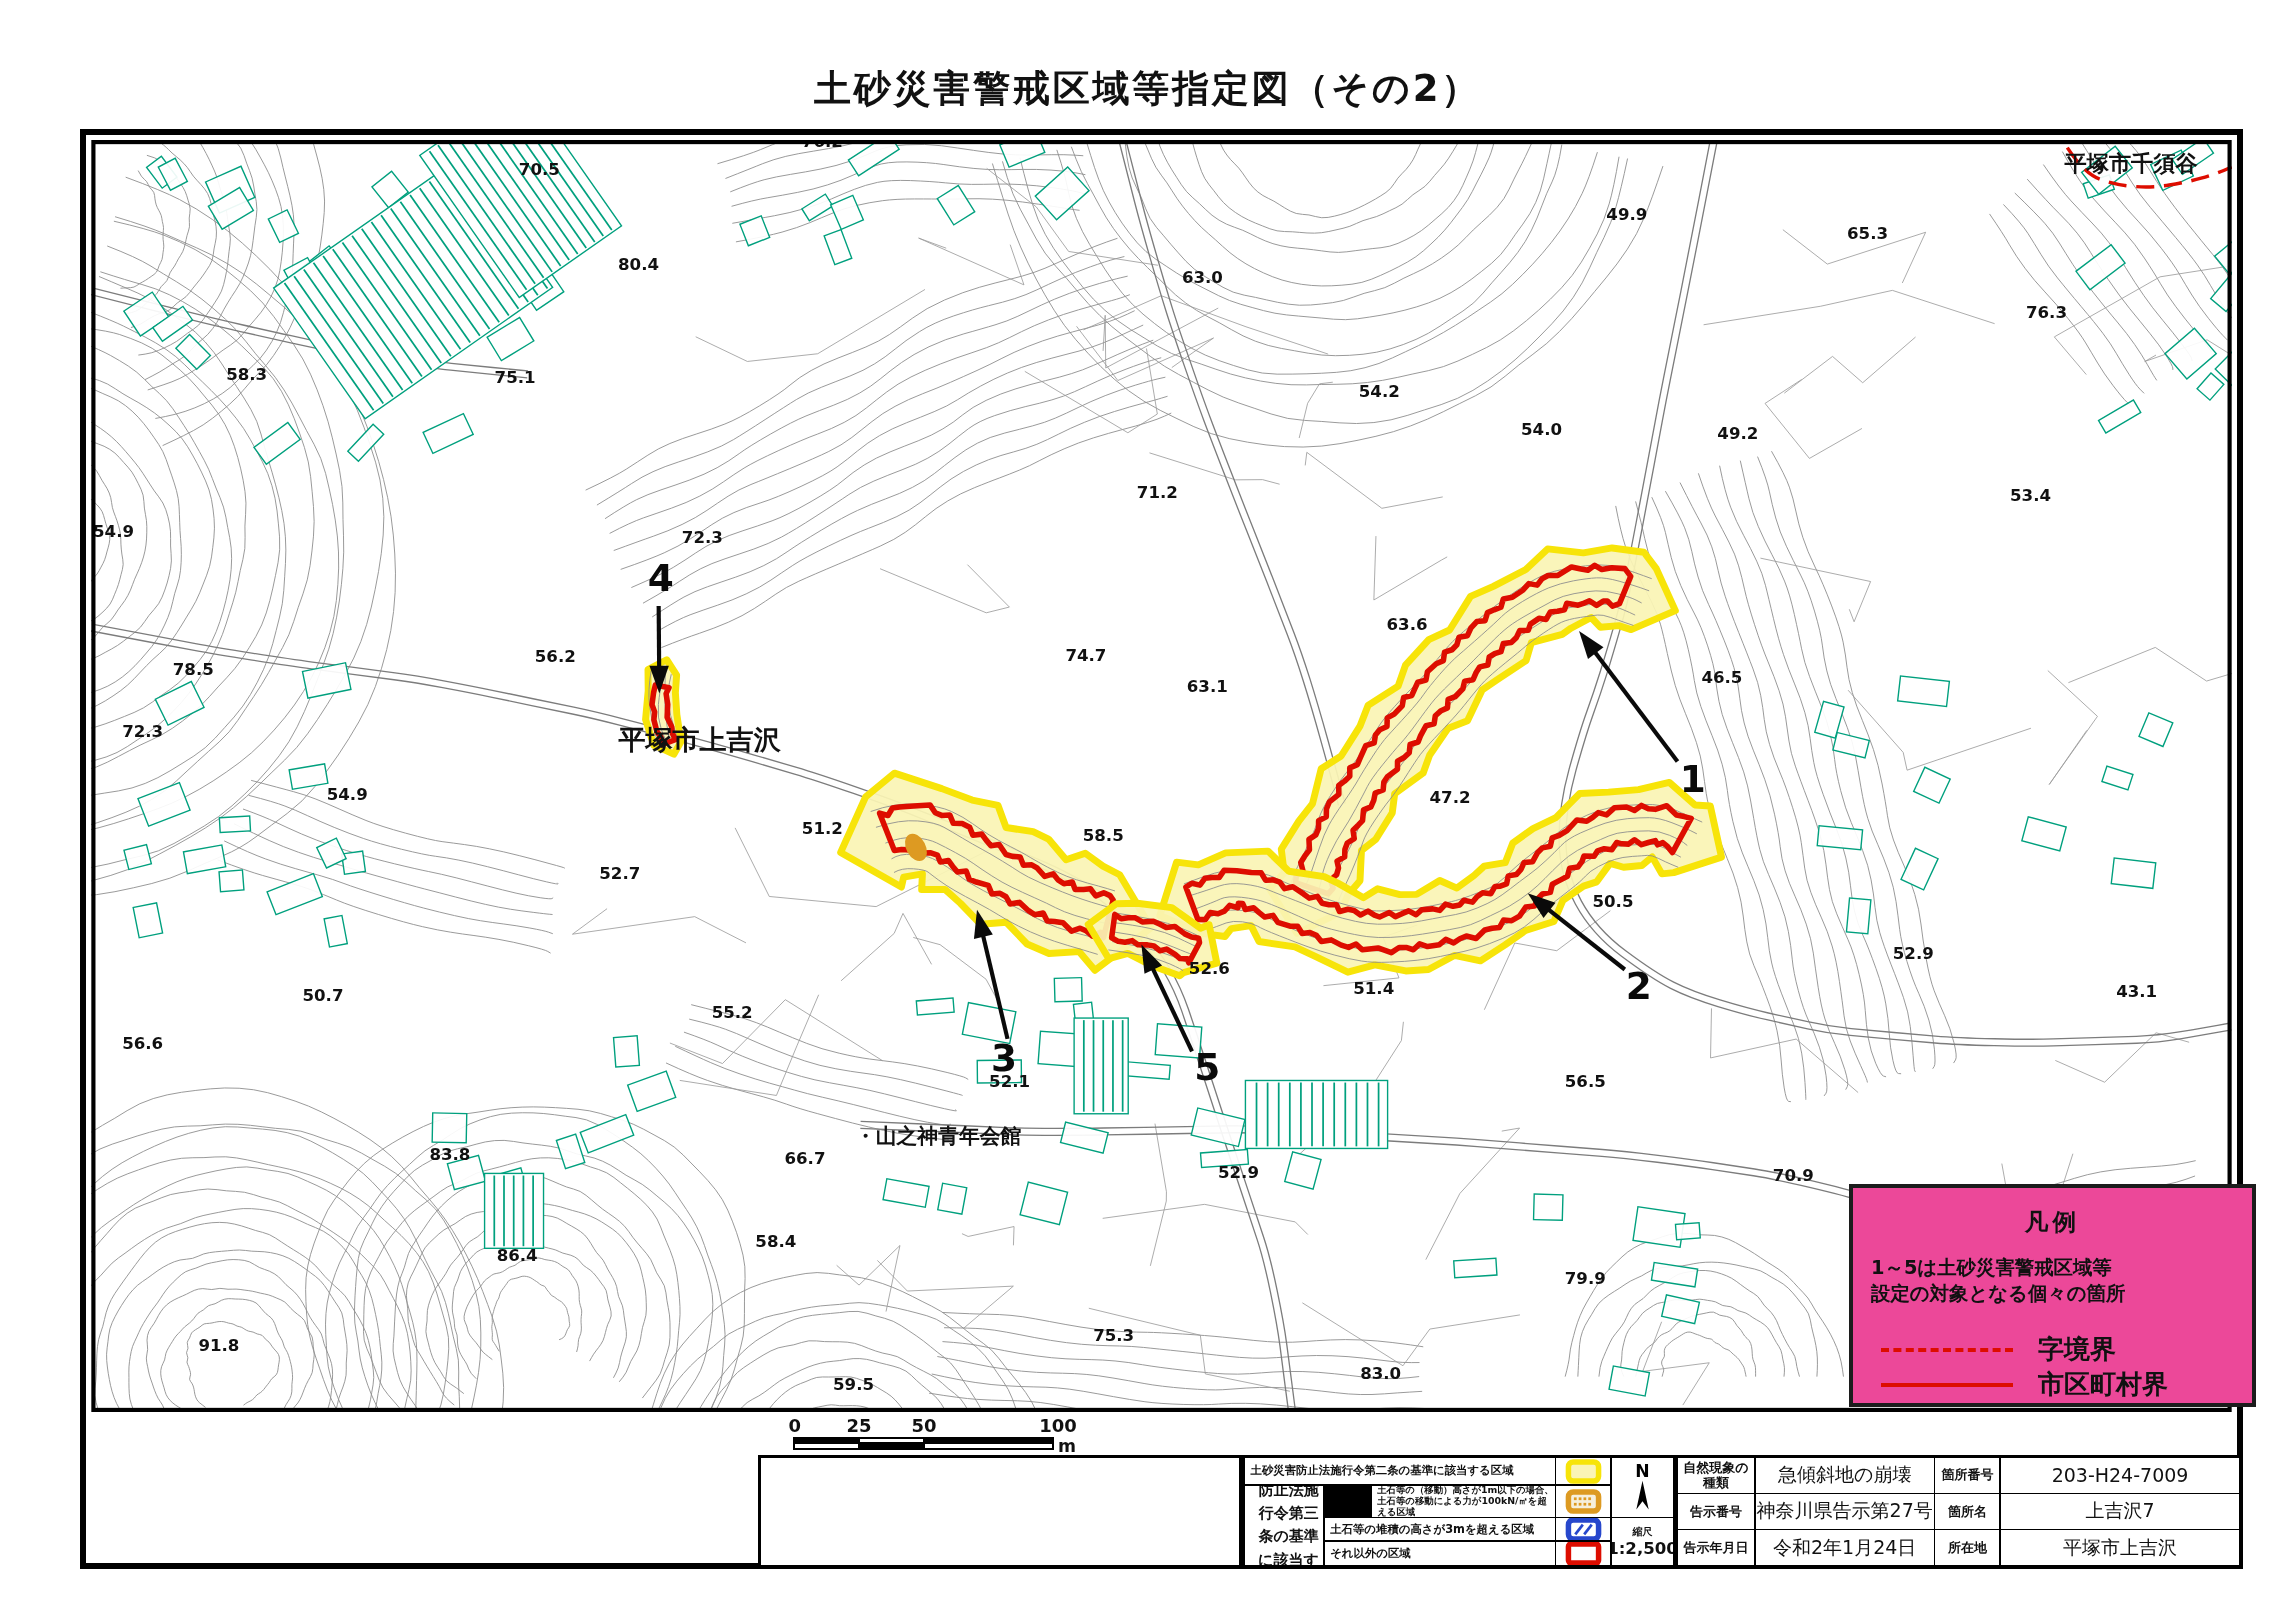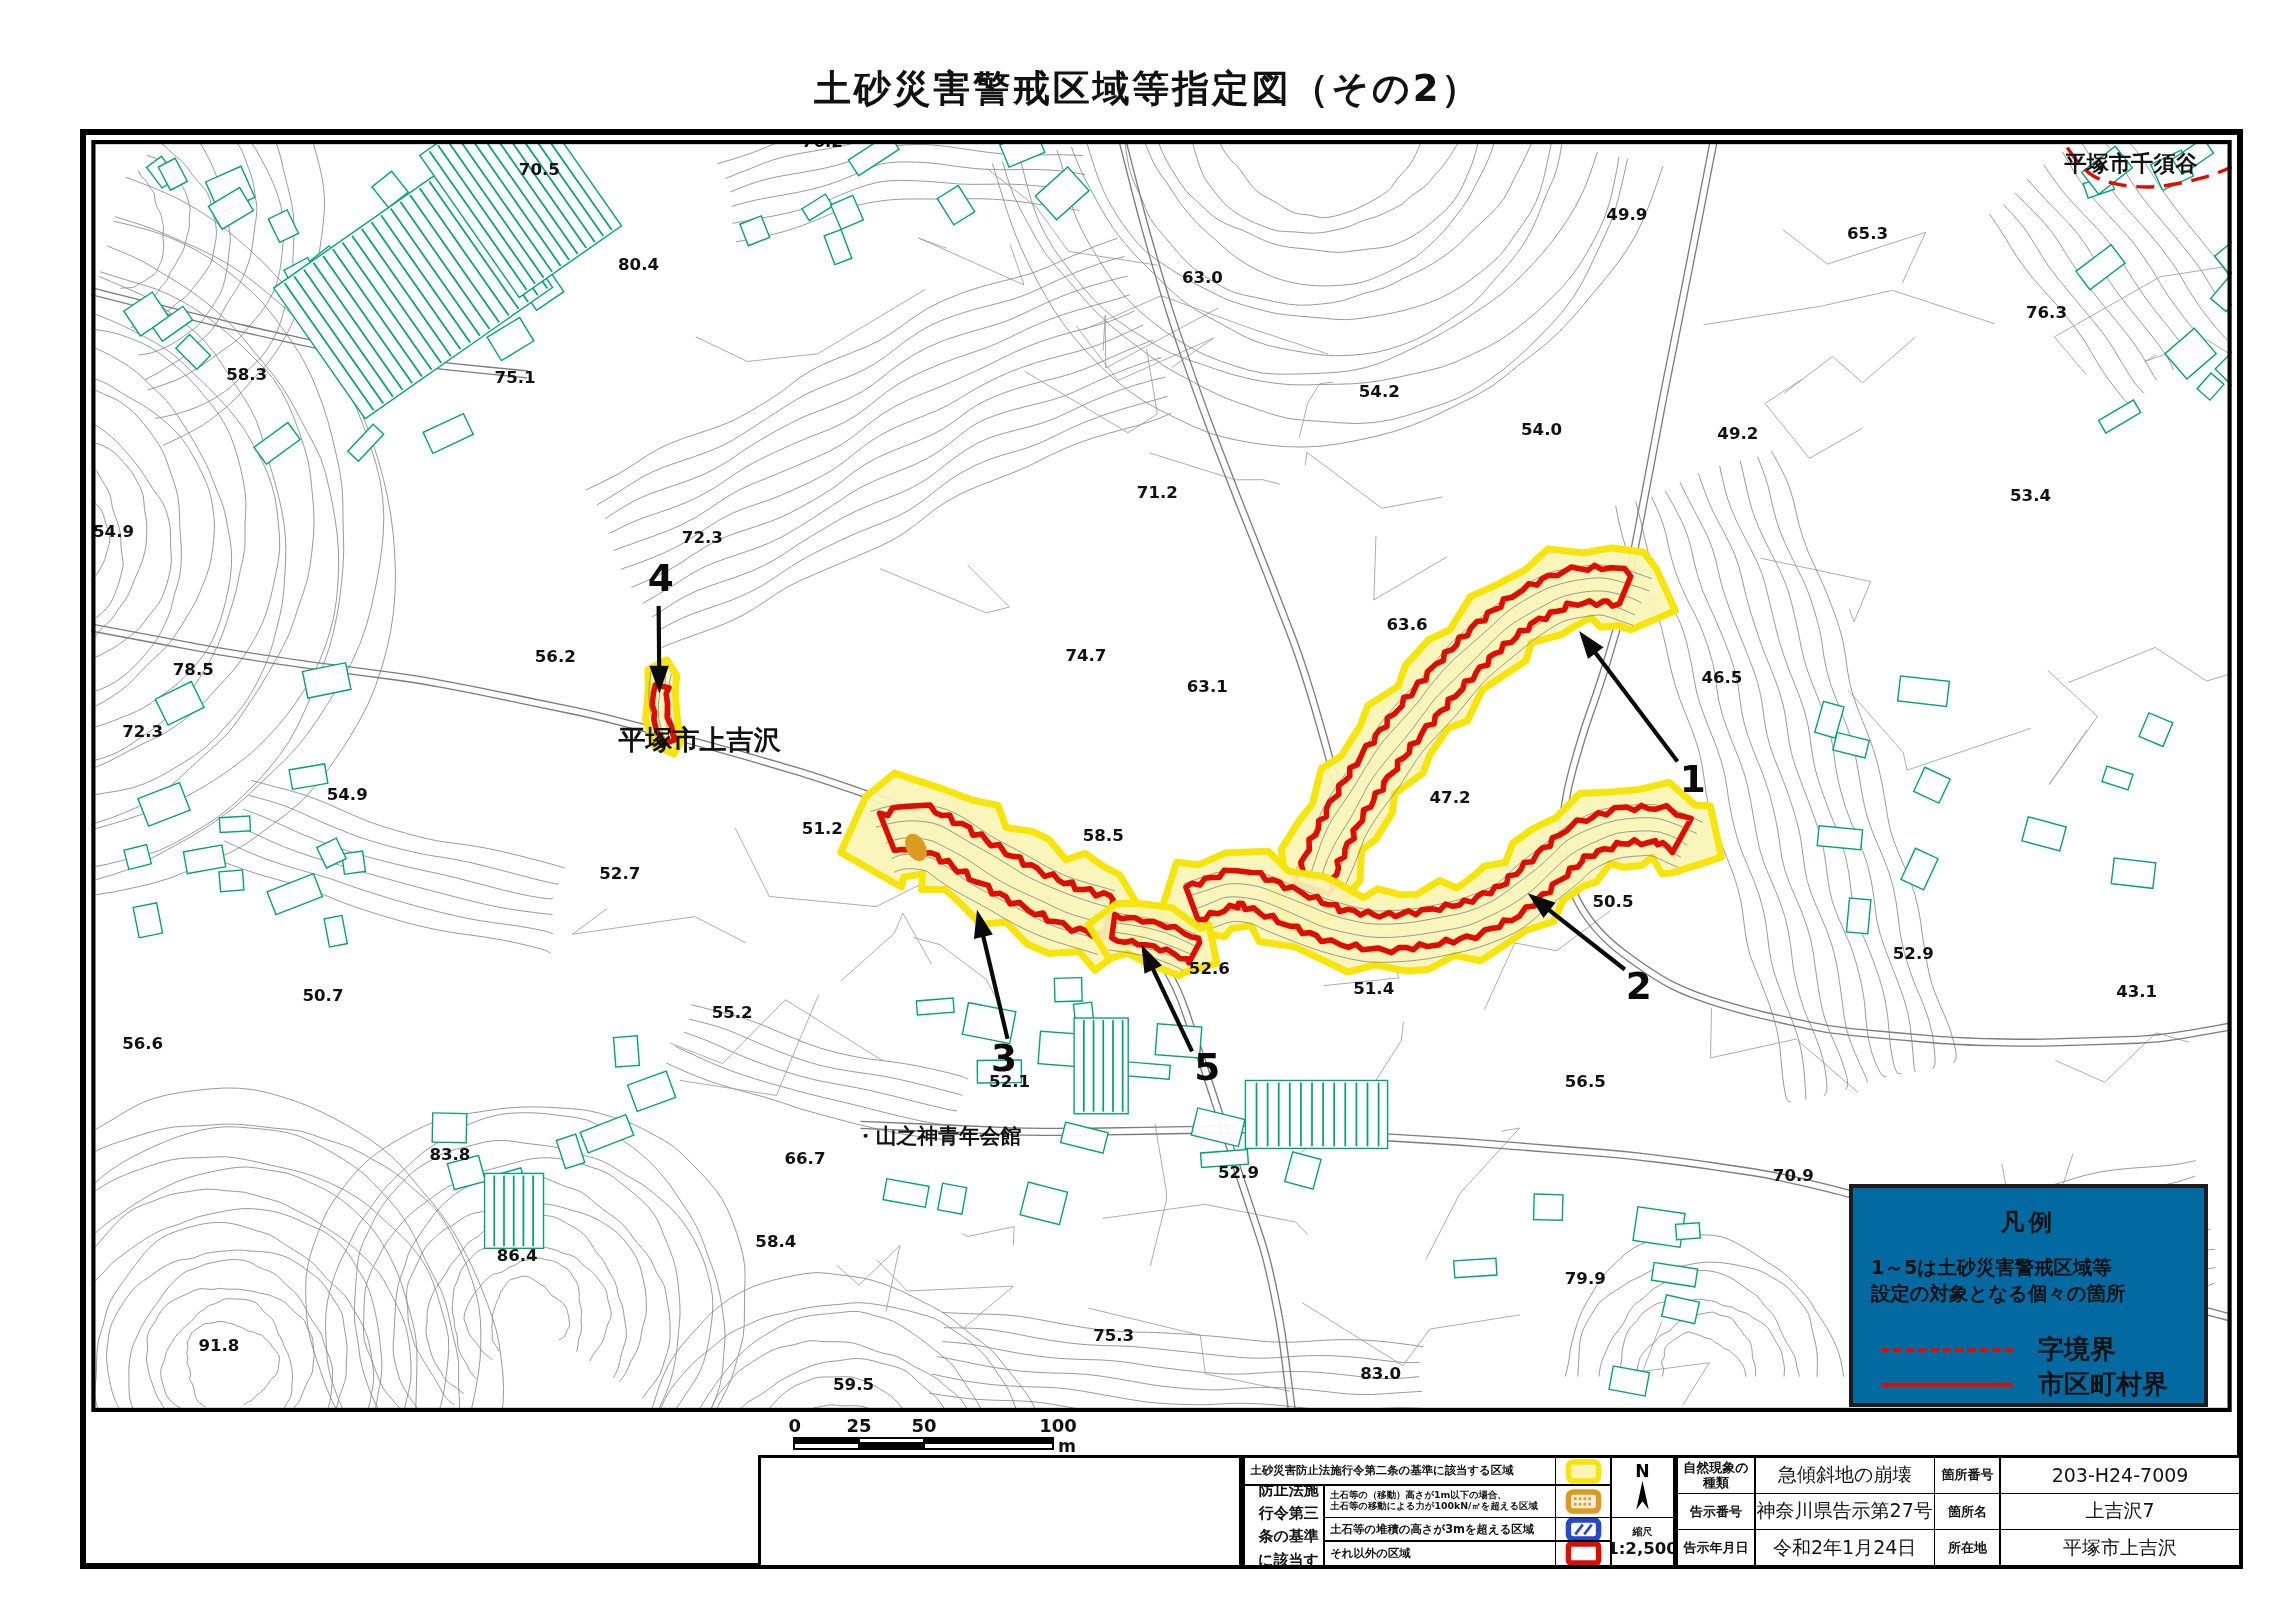--- a/index.html
+++ b/index.html
@@ -3,21 +3,21 @@
 <meta charset="utf-8">
 <style>
   html,body{margin:0;padding:0;background:#fff;}
   body{width:2295px;height:1623px;position:relative;font-family:"DejaVu Sans","Liberation Sans",sans-serif;color:#111;}
   .abs{position:absolute;}
   
   #sheet-title{left:0;right:0;top:64px;text-align:center;font-size:37px;font-weight:bold;letter-spacing:2.8px;}
   #outer-border{left:80px;top:129px;width:2163px;height:1440px;border:6.2px solid #000;box-sizing:border-box;}
   #map-svg{left:91px;top:140px;}
   
-  #legend-box{left:1849px;top:1184px;width:359px;height:223px;border:4.2px solid #1c1c1c;background:#0369a1;box-sizing:border-box;z-index:6;}
+  #legend-box{left:1849px;top:1184px;width:407px;height:223px;border:4.2px solid #1c1c1c;background:#ec4899;box-sizing:border-box;z-index:6;}
   #legend-box .lg-title{position:absolute;left:0;right:0;top:18px;text-align:center;font-size:23.6px;font-weight:bold;letter-spacing:4.2px;}
   #legend-box .lg-note{position:absolute;left:18px;top:67px;font-size:19.4px;font-weight:bold;line-height:1.35;}
   .lg-row{position:absolute;left:28px;display:flex;align-items:center;}
   .lg-row .sample{width:132px;margin-right:25px;}
   .sample-dashed{border-top:4.9px dashed var(--zone-red);}
   .sample-solid{border-top:4.2px solid var(--zone-red);}
   .lg-row .lbl{font-size:26px;font-weight:bold;}
   
   #scalebar{left:783px;top:1415px;width:298px;height:39px;}
   #scalebar .tick{position:absolute;top:0;transform:translateX(-50%);font-size:18px;font-weight:bold;}
@@ -27,21 +27,21 @@
   .seg.b{background:#000;} .seg.w{background:#fff;border:0.7px solid #000;}
   #sb-unit{position:absolute;left:275px;top:21px;font-size:17.3px;font-weight:bold;}
   
   #title-block{left:758px;top:1455px;width:484px;height:113px;border:3.5px solid #000;background:#fff;box-sizing:border-box;padding:9.7px 18px;}
   #title-block .l1,#title-block .l2{font-size:23px;font-weight:bold;line-height:1.95;}
   
   .blk-table{background:#000;display:grid;gap:1.7px;border:3.1px solid #000;box-sizing:border-box;z-index:5;}
   .blk-table .c{background:#fff;display:flex;align-items:center;justify-content:center;text-align:center;overflow:hidden;}
   #legend-table{left:1242px;top:1455px;width:434px;height:113px;grid-template-columns:78px 1fr 54px 61px;grid-template-rows:26px 31px 21.5px 1fr;}
   #legend-table .desc{justify-content:flex-start;text-align:left;padding-left:5.5px;font-size:11.4px;font-weight:bold;line-height:1.15;}
-  #legend-table .desc2{font-size:9.4px;}
+  #legend-table .desc2{font-size:9.4px;margin-left:47px;}
   #legend-table .group{font-size:15px;font-weight:bold;text-align:right;padding:2.8px 4.2px;line-height:1.55;}
   #legend-table .scale .t1{font-size:10px;font-weight:bold;}
   #legend-table .scale .t2{font-size:16.6px;font-weight:bold;}
   
   #info-table{left:1675px;top:1455px;width:567px;height:113px;grid-template-columns:76px 178px 64px 1fr;grid-template-rows:repeat(3,1fr);}
   #info-table .lab{font-size:13px;font-weight:bold;line-height:1.2;}
   #info-table .val{font-size:19px;font-weight:normal;}
 </style>
 </head>
 <body>

